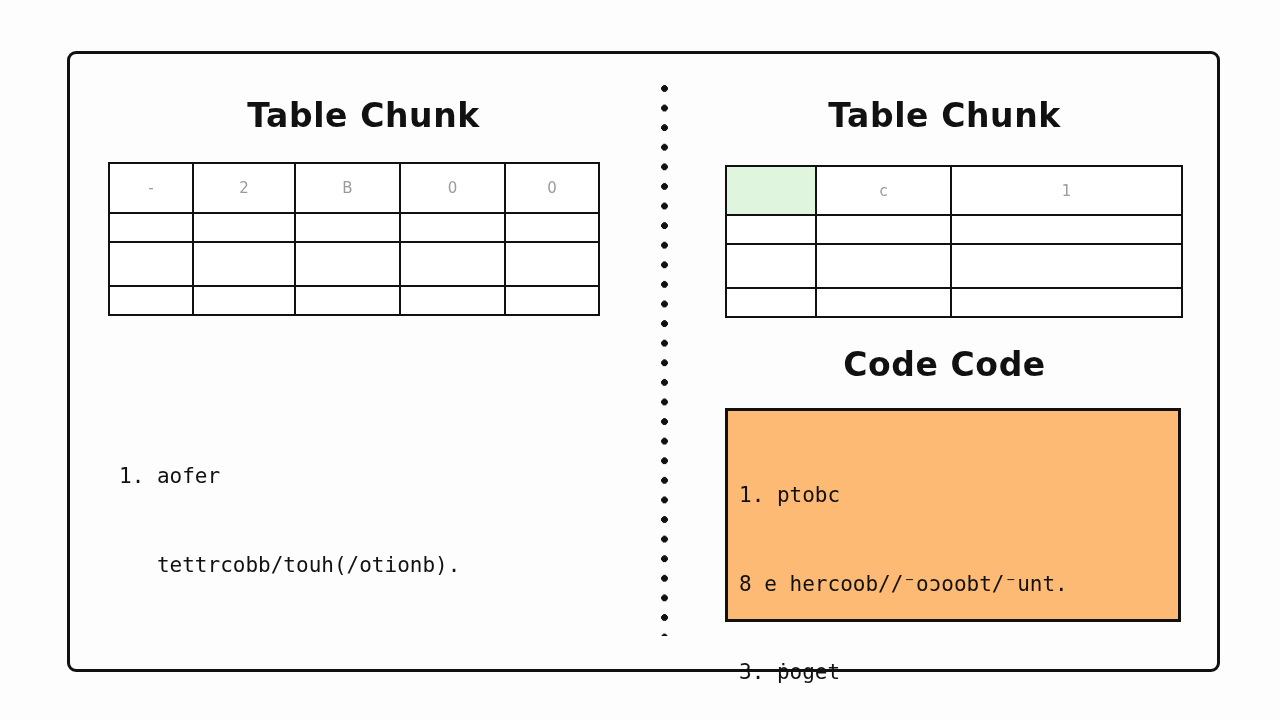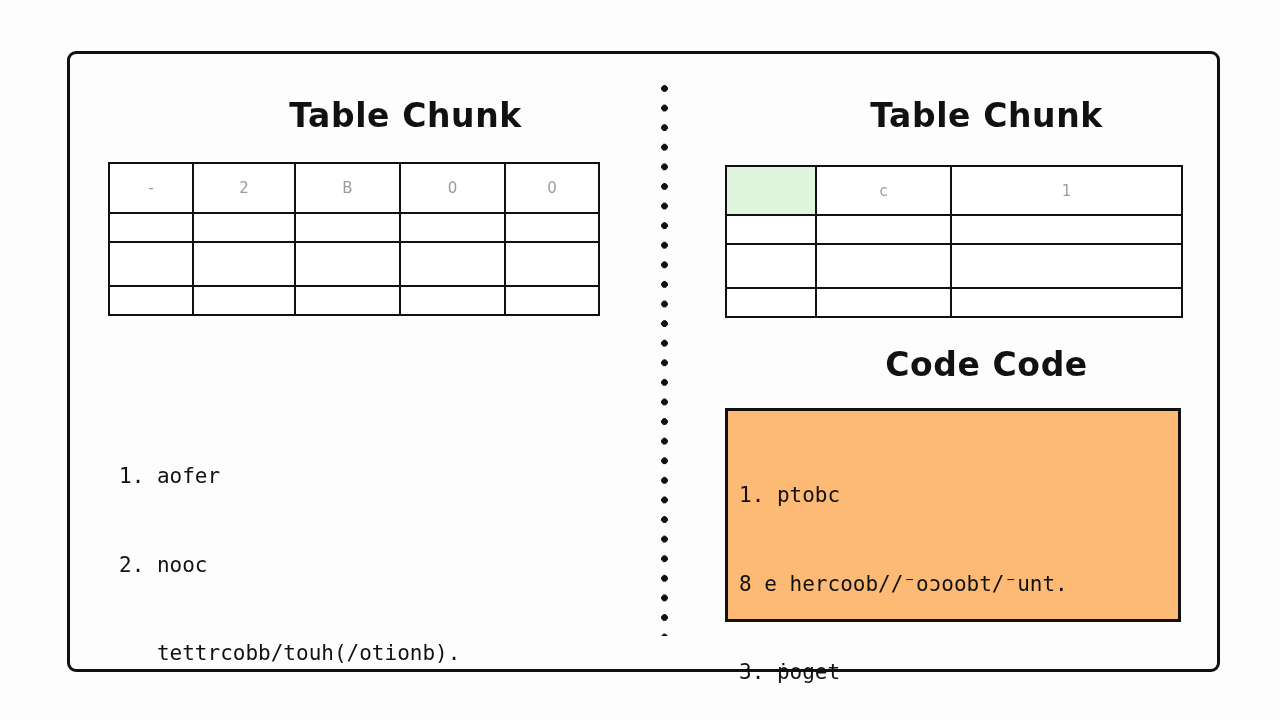--- a/index.html
+++ b/index.html
@@ -60,21 +60,20 @@
   .section-title {
     position: absolute;
     width: 100%;
     text-align: center;
     font-family: "DejaVu Sans", sans-serif;
     font-weight: bold;
     font-size: 33px;
     letter-spacing: 0.6px;
     color: #111111;
     white-space: nowrap;
-    margin-left: 42px;
   }
   #left-table-title  { top: 45px; }
   #right-table-title { top: 45px; }
   #right-code-title  { top: 294px; }
 
   
   .chunk-table {
     position: absolute;
     border-collapse: collapse;
     table-layout: fixed;
@@ -208,21 +207,20 @@
           <td></td>
           <td></td>
           <td></td>
           <td></td>
         </tr>
       </tbody>
     </table>
 
     <div class="mono-block" id="left-text">
       <div>1. aofer</div>
-      <div>2. nooc</div>
       <div>   tettrcobb/touh(/otionb).</div>
       
       
       
       
       
       
     </div>
 
   </div>

